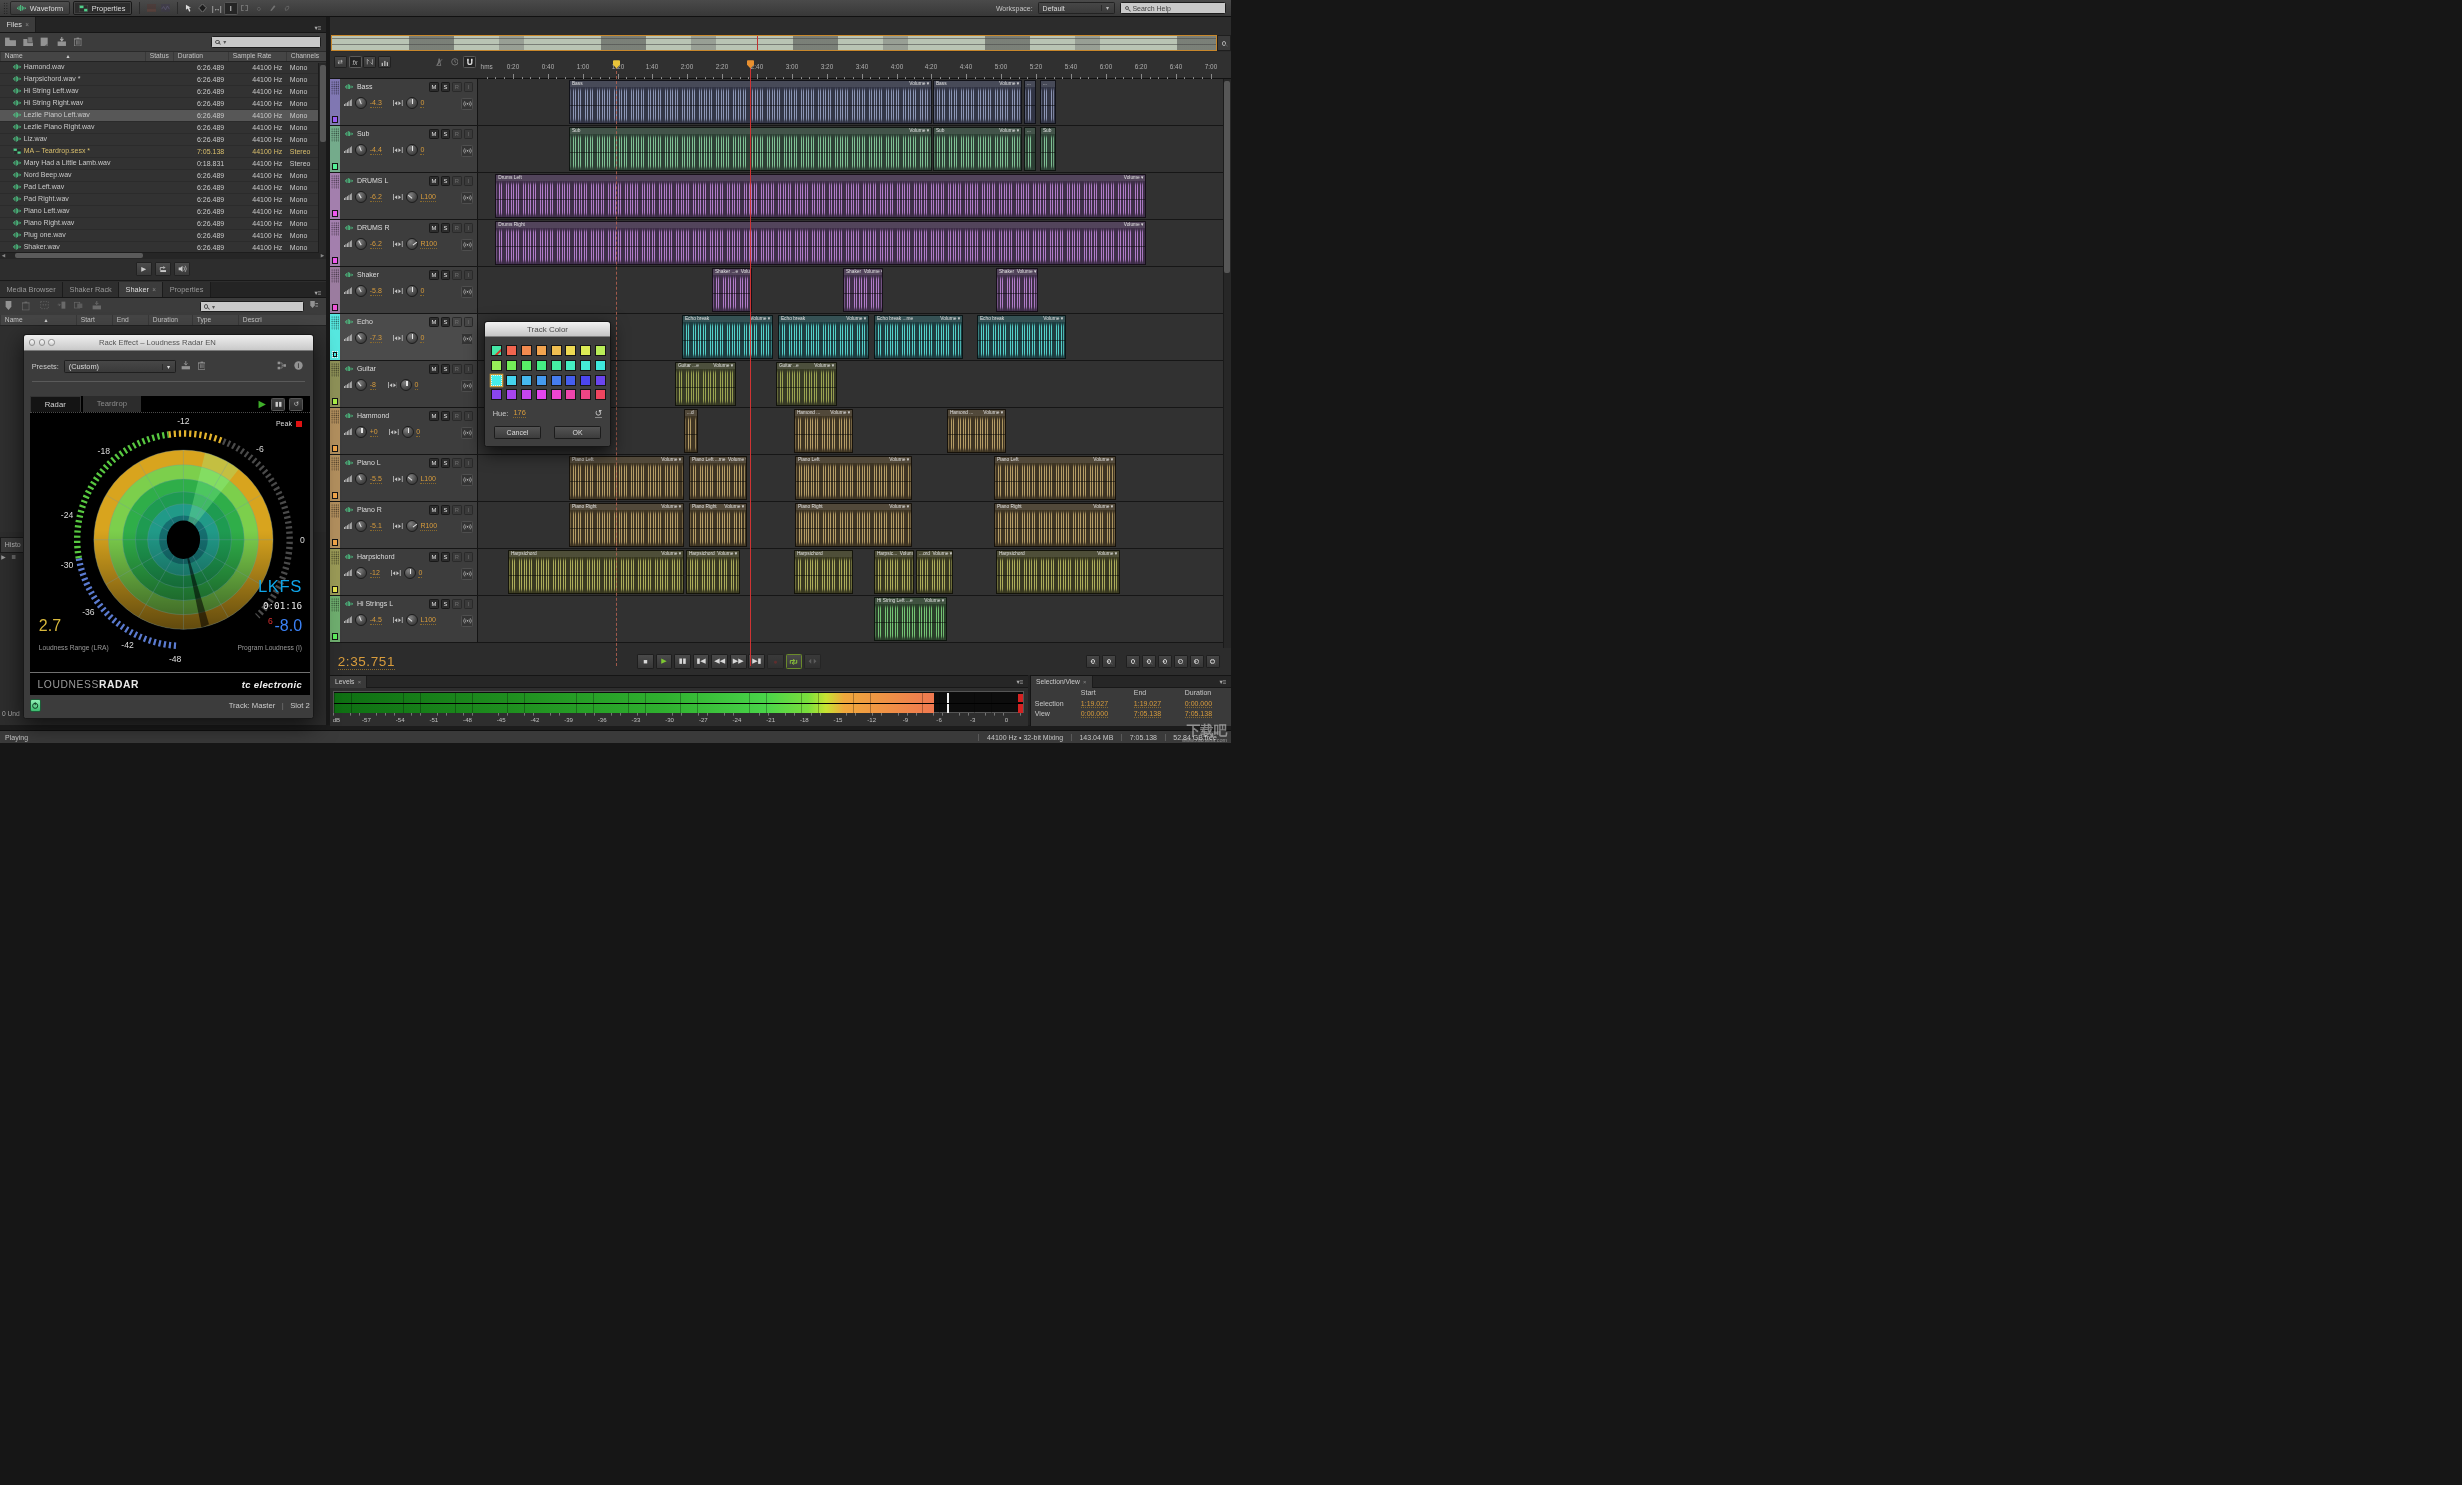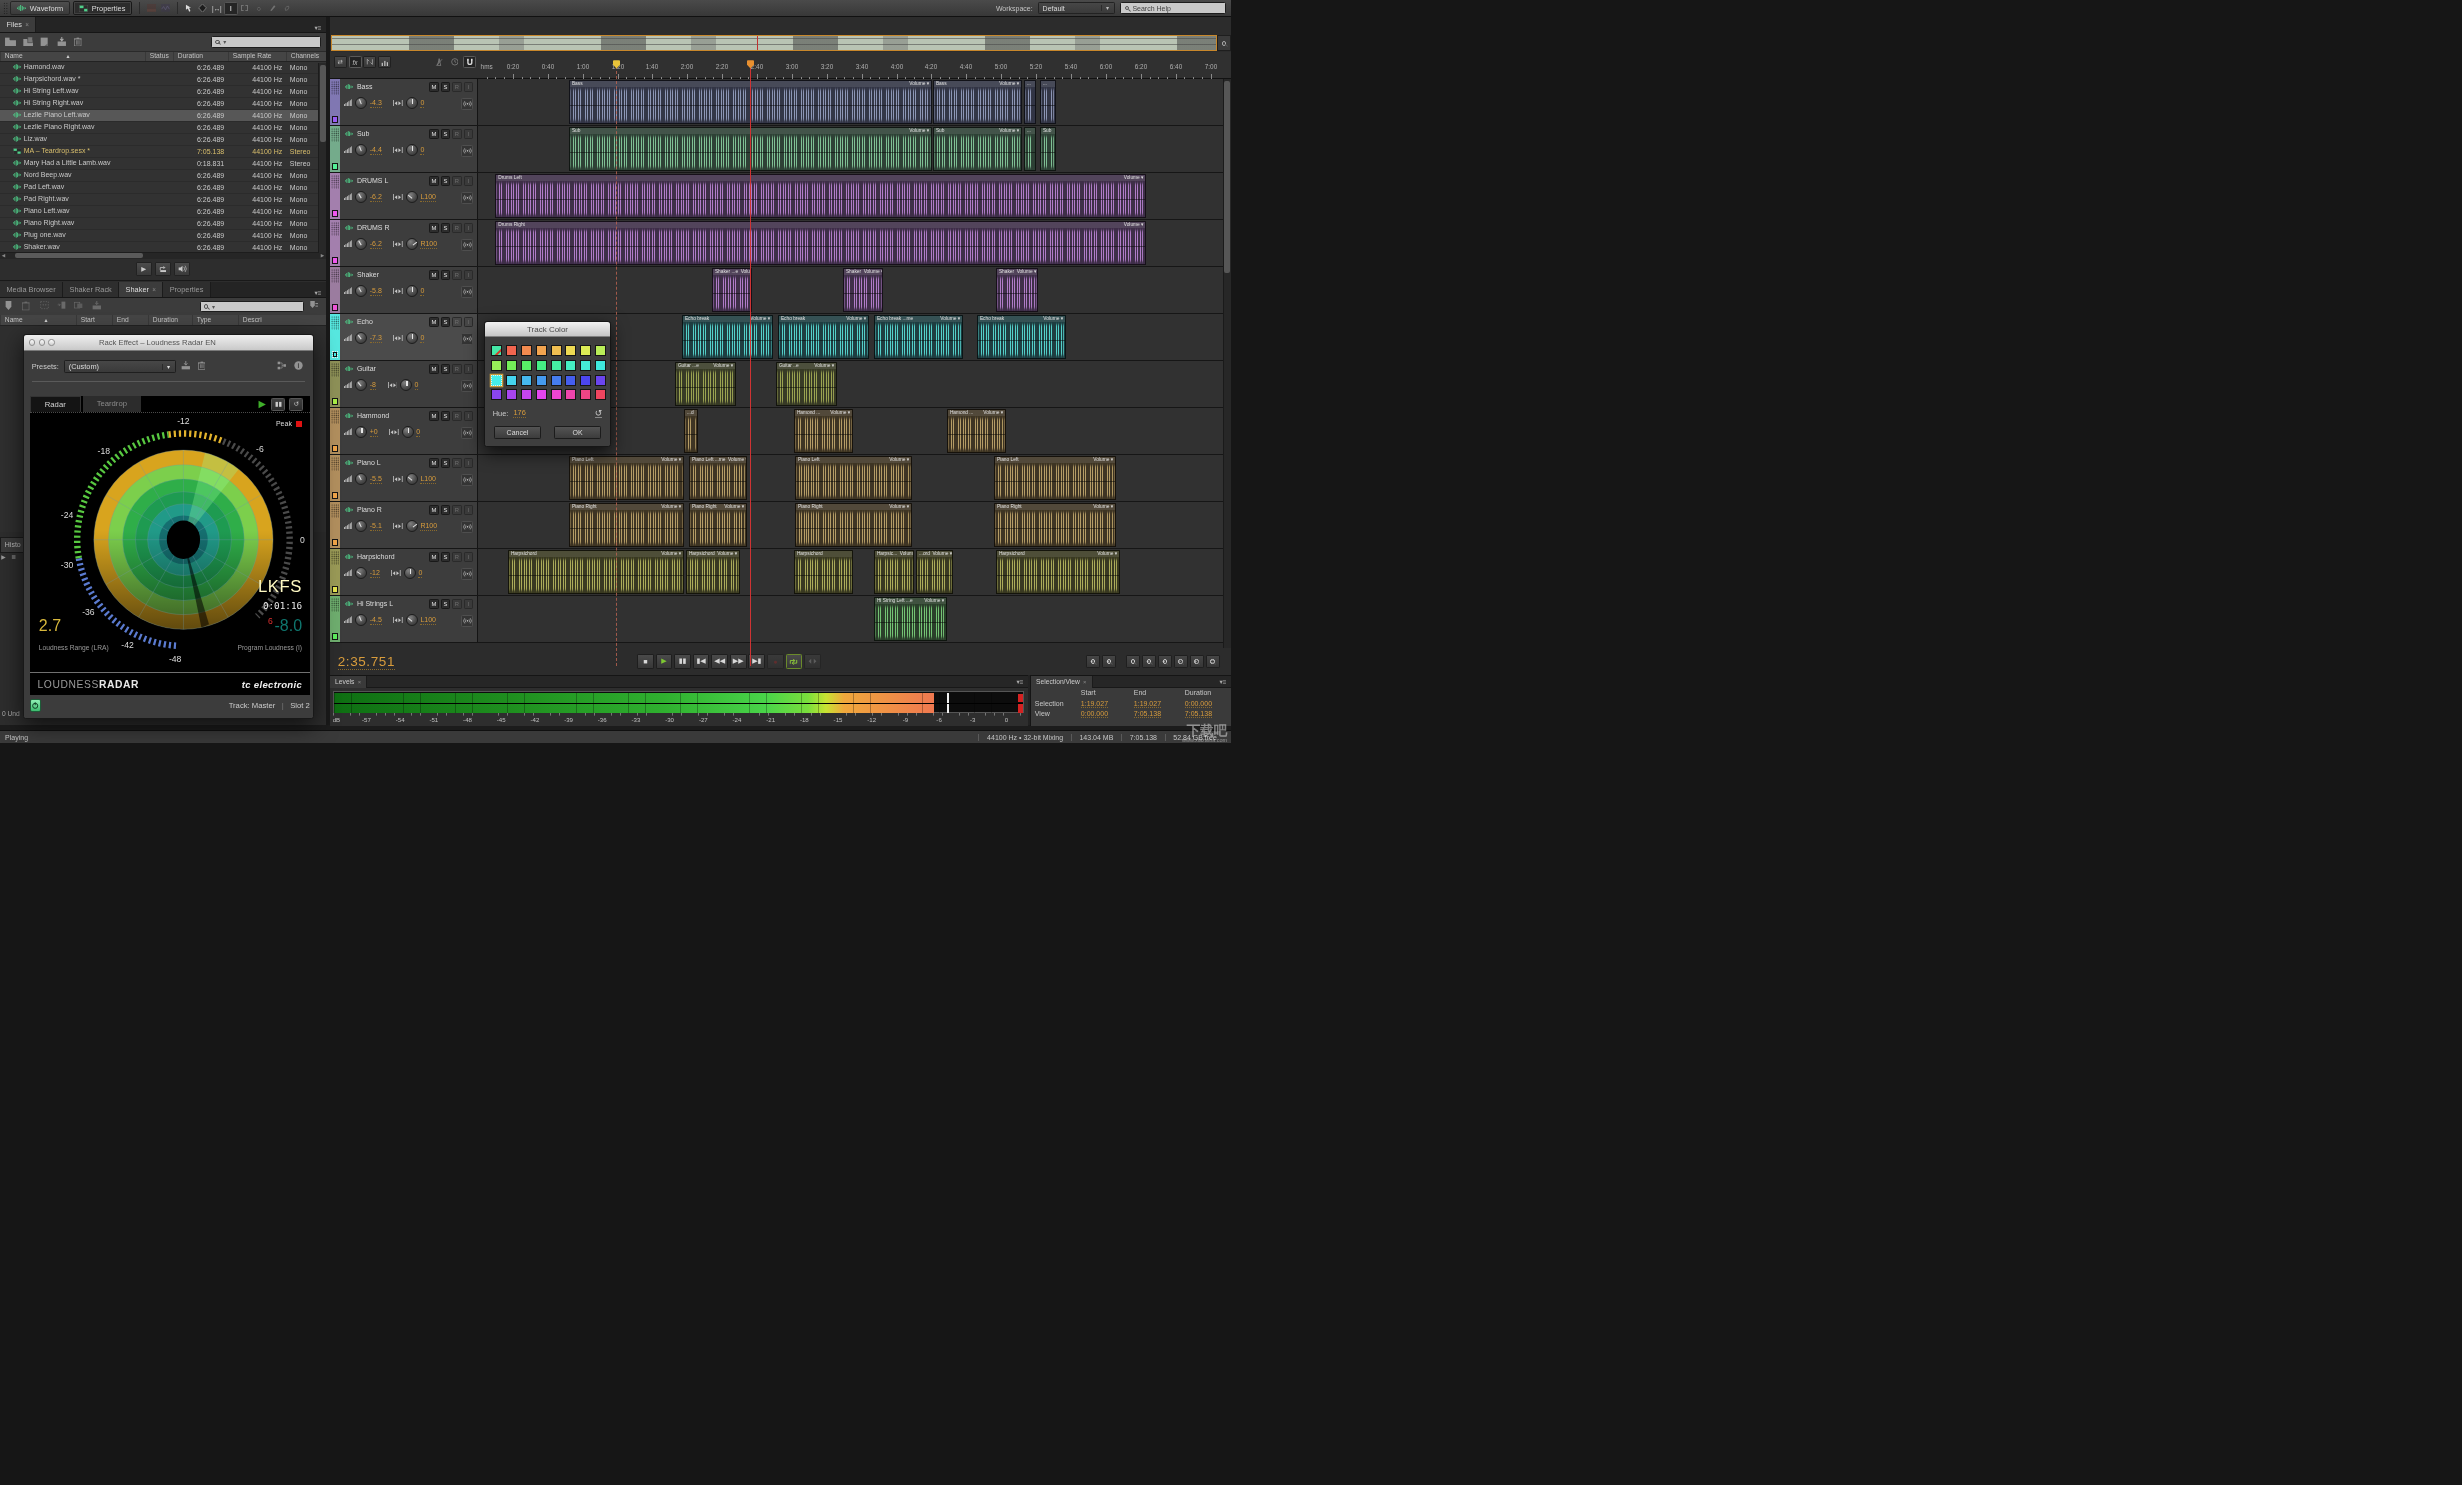--- a/index.html
+++ b/index.html
@@ -150,24 +150,24 @@
   .plugarea{position:absolute;left:5.8px;top:61px;width:280px;height:299px;background:#000;}
   .plugtabs{height:16.7px;display:flex;align-items:flex-end;border-bottom:0.6px dotted #4a4a4a;}
   .plugtab{height:16px;padding:0 14px;display:flex;align-items:center;font-size:7.7px;}
   .plugtab.on{background:#141414;color:#d5d5d5;border:0.6px solid #333;border-bottom:none;}
   .plugtab.off{background:#2c2c2c;color:#8a8a8a;margin-left:1.9px;}
   .plugplay{position:absolute;right:44px;top:1.9px;color:#3fae2a;font-size:9.6px;}
   .plugbtn{position:absolute;top:1.9px;width:14px;height:13px;background:linear-gradient(#3f3f3f,#2c2c2c);border:0.6px solid #555;border-radius:1.3px;color:#ccc;font-size:6.4px;display:flex;align-items:center;justify-content:center;}
   .peakrow{position:absolute;right:7.7px;top:24.4px;display:flex;align-items:center;gap:3.8px;font-size:7px;color:#ddd;}
   .peaksq{width:6.4px;height:6.4px;background:#e01212;}
   .radarsvg{position:absolute;left:0;top:16.7px;}
-  .bigunit{position:absolute;right:7.7px;top:181px;font-size:16.7px;color:#fef9c3;letter-spacing:0.6px;}
+  .bigunit{position:absolute;right:7.7px;top:181px;font-size:16.7px;color:#0ea5e9;letter-spacing:0.6px;}
   .bigtime{position:absolute;right:7.7px;top:204px;font-size:9.3px;color:#e8e8e8;font-family:"DejaVu Sans Mono",monospace;}
   .biglra{position:absolute;left:9px;top:221px;font-size:16px;color:#d8b83c;}
-  .bigpl{position:absolute;right:7.7px;top:221px;font-size:16px;color:#0f766e;}
+  .bigpl{position:absolute;right:7.7px;top:221px;font-size:16px;color:#3b82f6;}
   .lbl-lra{position:absolute;left:9px;top:248px;font-size:6.7px;color:#9a9a9a;}
   .lbl-pl{position:absolute;right:7.7px;top:248px;font-size:6.7px;color:#9a9a9a;}
   .brandstrip{position:absolute;left:0;bottom:0;width:100%;height:23px;border-top:0.6px solid #707070;display:flex;align-items:center;justify-content:space-between;padding:0 7.7px;background:#000;}
   .brandL{font-size:10.3px;color:#9a9a9a;letter-spacing:0.6px;}
   .brandL b{color:#e8e8e8;}
   .brandR{font-size:9.6px;color:#f0f0f0;font-weight:bold;font-style:italic;letter-spacing:0.3px;}
   .rackfoot{position:absolute;left:5.8px;bottom:3.8px;width:280px;height:18px;display:flex;align-items:center;}
   .pwr{width:11.5px;height:13px;border-radius:1.9px;background:linear-gradient(#8ef0b4,#3dbb6e);border:0.6px solid #1d5c38;display:flex;align-items:center;justify-content:center;color:#111;font-size:7px;}
   .rackfoot .ft{margin-left:auto;font-size:7.7px;color:#ccc;display:flex;gap:6.4px;align-items:center;}
   .rackfoot .ft .dv{color:#777;}

